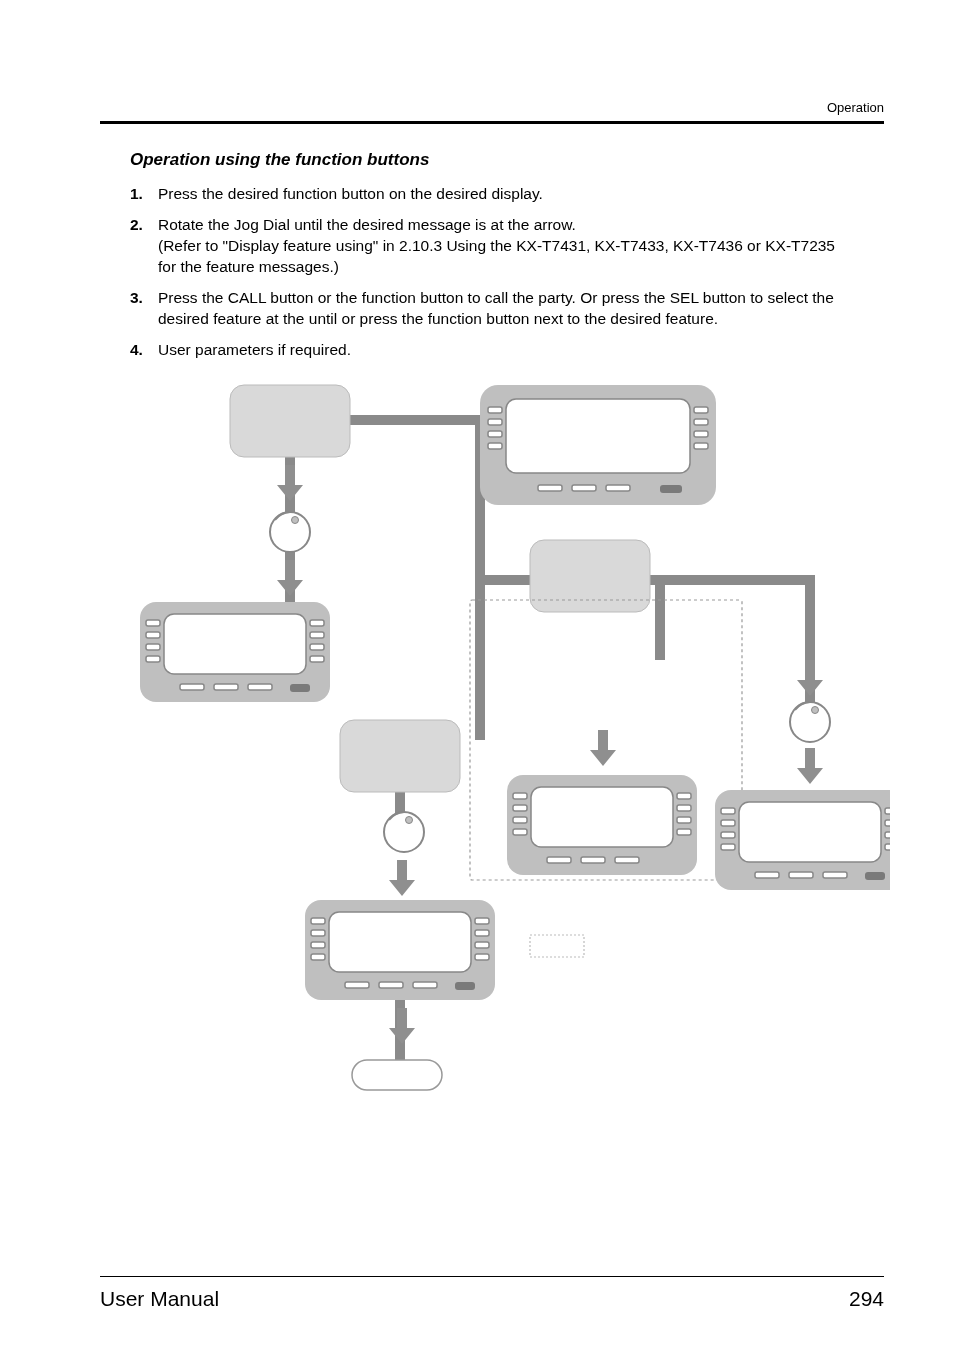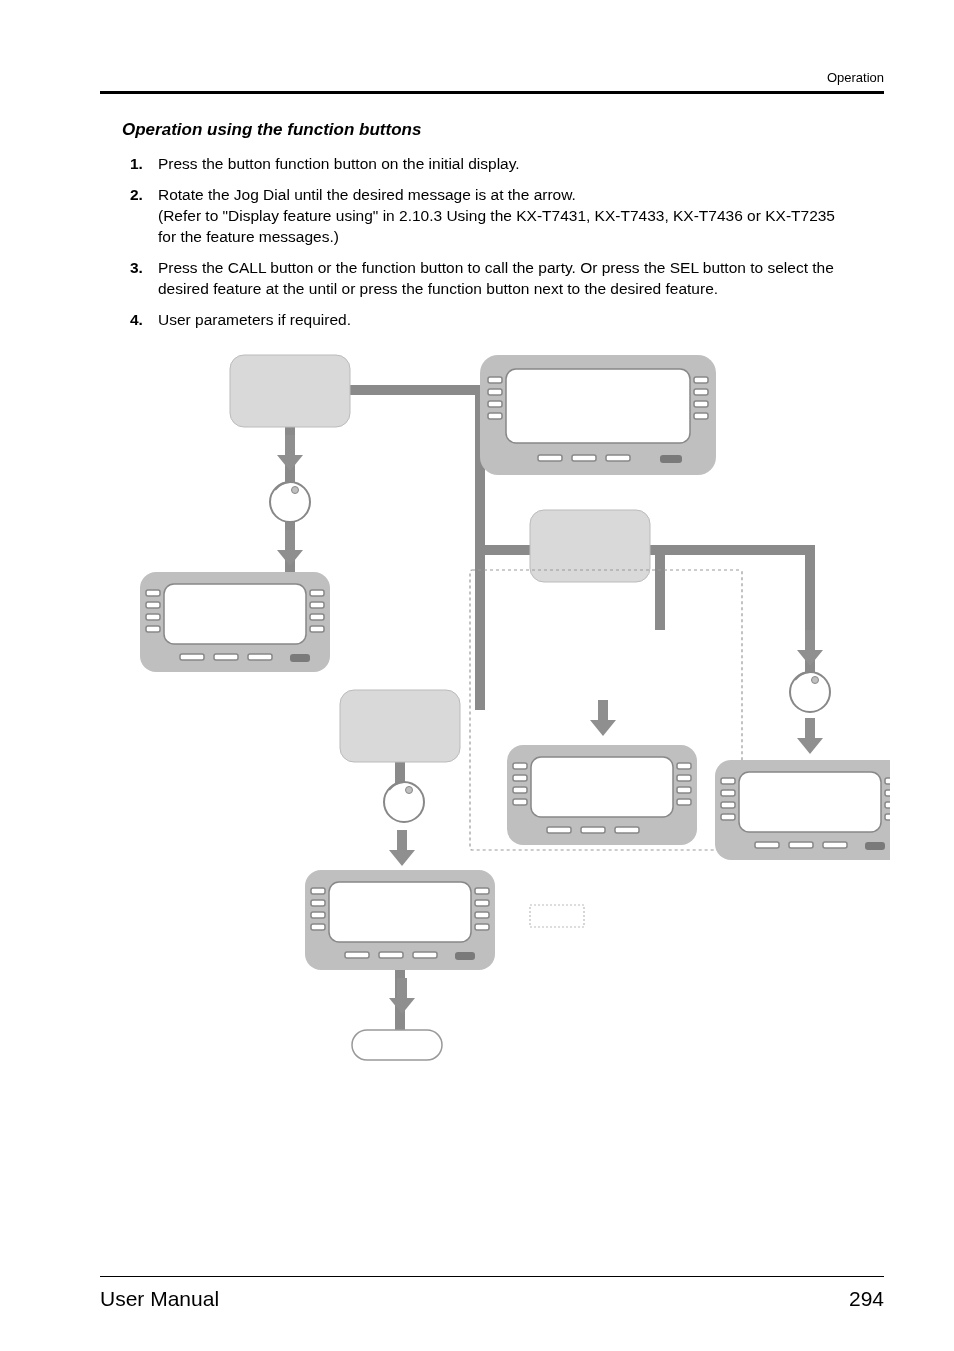--- a/index.html
+++ b/index.html
@@ -5,21 +5,21 @@
   body {
     margin: 0;
     background: #fff;
     font-family: Arial, Helvetica, sans-serif;
     color: #000;
   }
   .page {
     width: 954px;
     height: 1351px;
     box-sizing: border-box;
-    padding: 70px 70px 40px 100px;
+    padding: 100px 70px 40px 100px;
     position: relative;
   }
   .header-row {
     display: flex;
     justify-content: flex-end;
     font-size: 13px;
     margin-bottom: 6px;
   }
   .hr-thick {
     border: none;
@@ -28,21 +28,21 @@
   }
   .hr-thin {
     border: none;
     border-top: 1px solid #000;
     margin: 0;
   }
   .subheading {
     font-weight: bold;
     font-style: italic;
     font-size: 17px;
-    margin: 10px 30px 14px 22px;
+    margin: 10px 30px 14px 30px;
   }
   .list {
     margin: 0 30px 20px 30px;
   }
   .li {
     display: flex;
     gap: 10px;
     font-size: 15.5px;
     line-height: 1.35;
     margin-bottom: 10px;
@@ -83,21 +83,21 @@
   <div class="header-row">
     <span>Operation</span>
   </div>
   <hr class="hr-thick">
 
   <div class="subheading">Operation using the function buttons</div>
 
   <div class="list">
     <div class="li">
       <span class="num">1.</span>
-      <span class="txt">Press the button function button on the initial display.</span>
+      <span class="txt">Press the desired function button on the desired display.</span>
     </div>
     <div class="li">
       <span class="num">2.</span>
       <span class="txt" style="white-space:pre-line">Rotate the Jog Dial until the desired message is at the arrow.
 (Refer to "Display feature using" in 2.10.3    Using the KX-T7431, KX-T7433, KX-T7436 or KX-T7235 for the feature messages.)</span>
     </div>
     <div class="li">
       <span class="num">3.</span>
       <span class="txt">Press the CALL button or the function button to call the party. Or press the SEL button to select the desired feature at the until or press the function button next to the desired feature.</span>
     </div>

